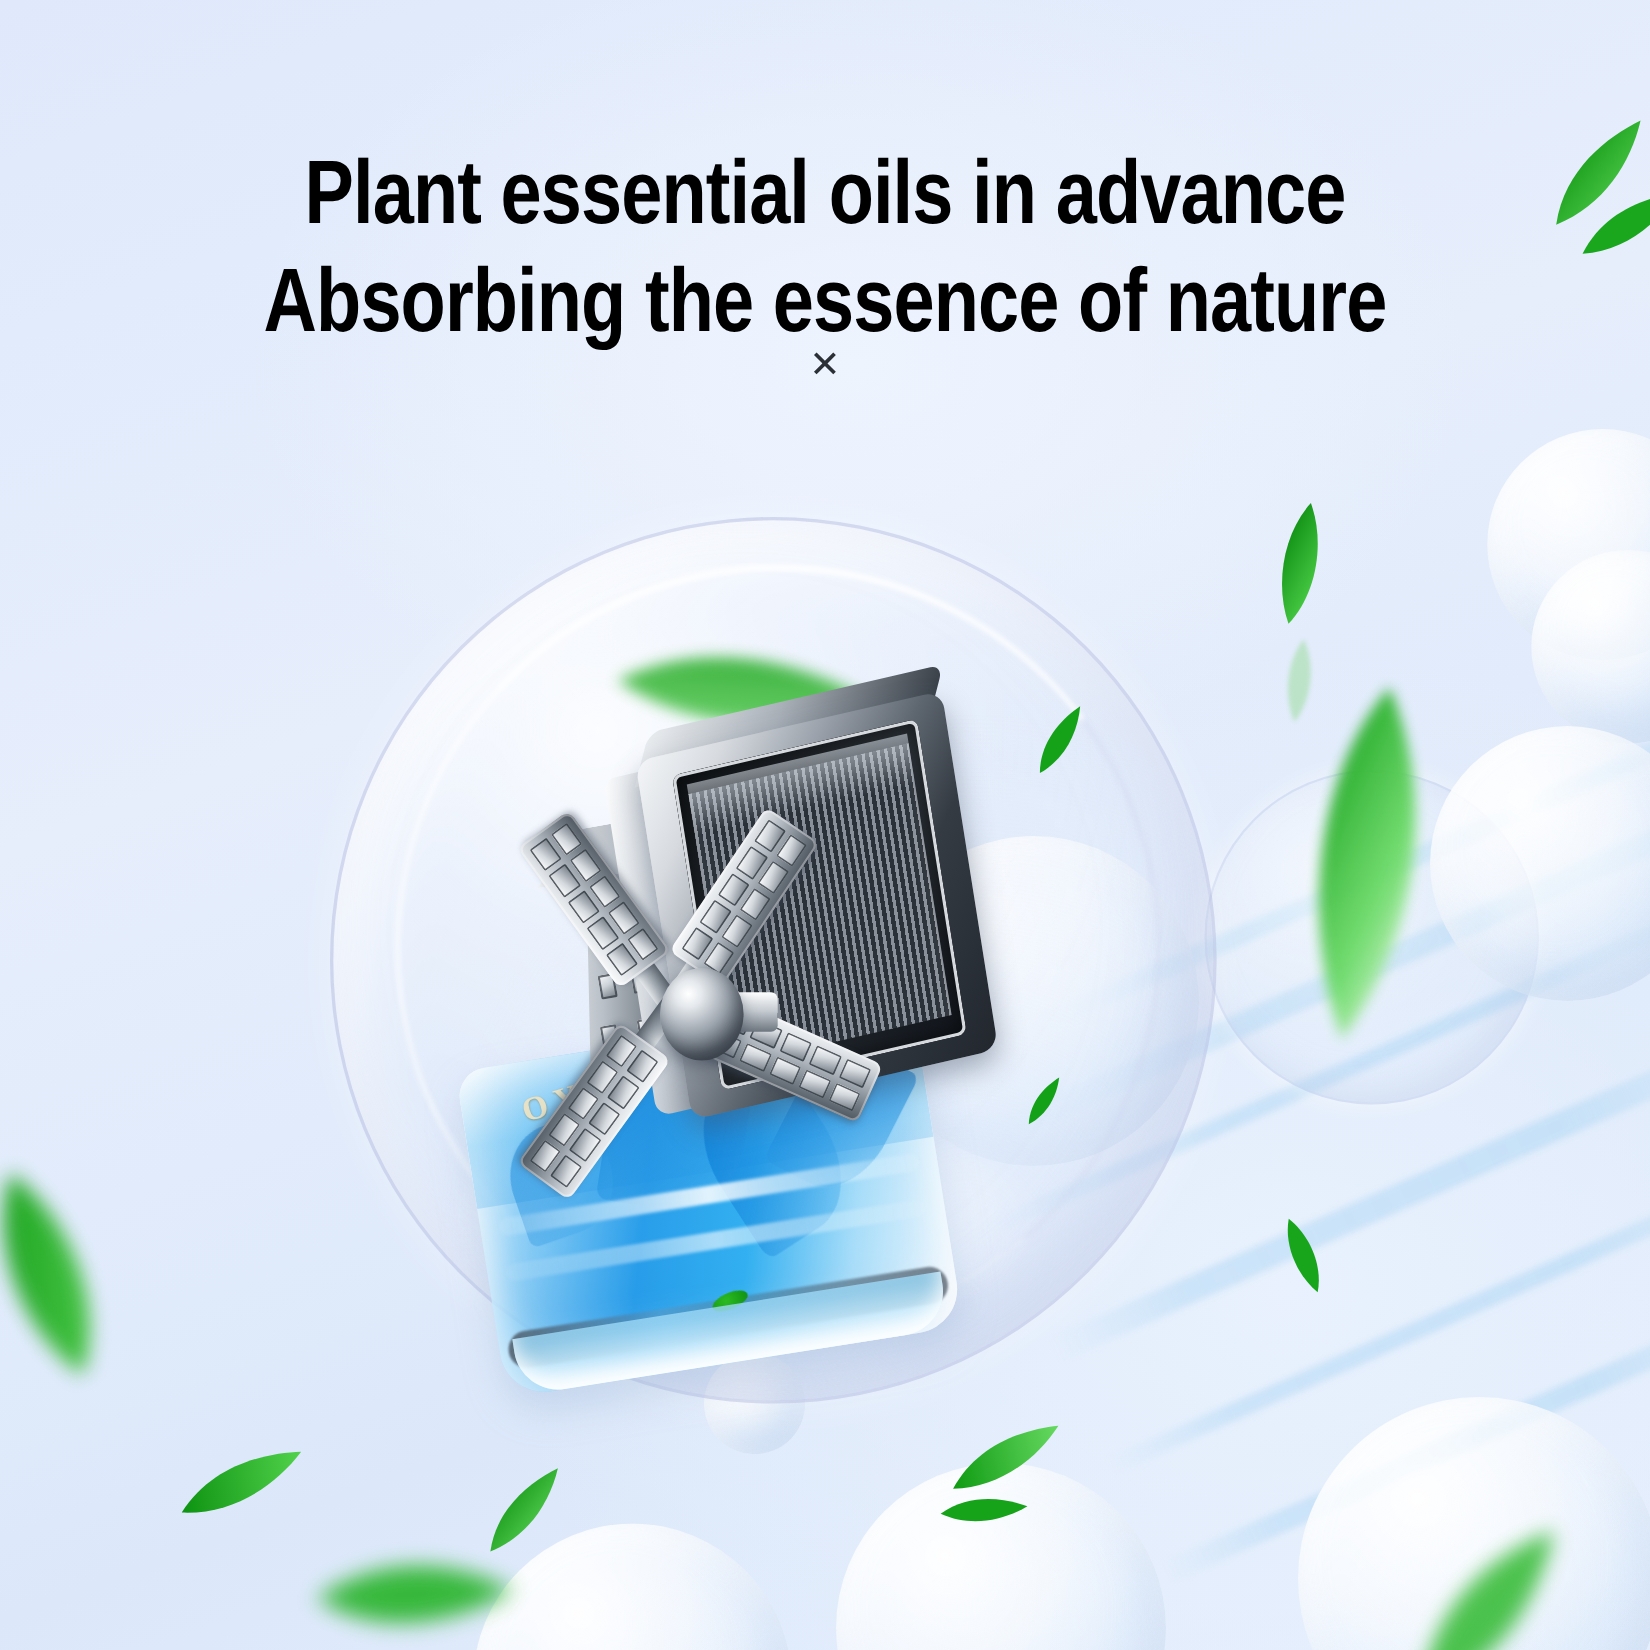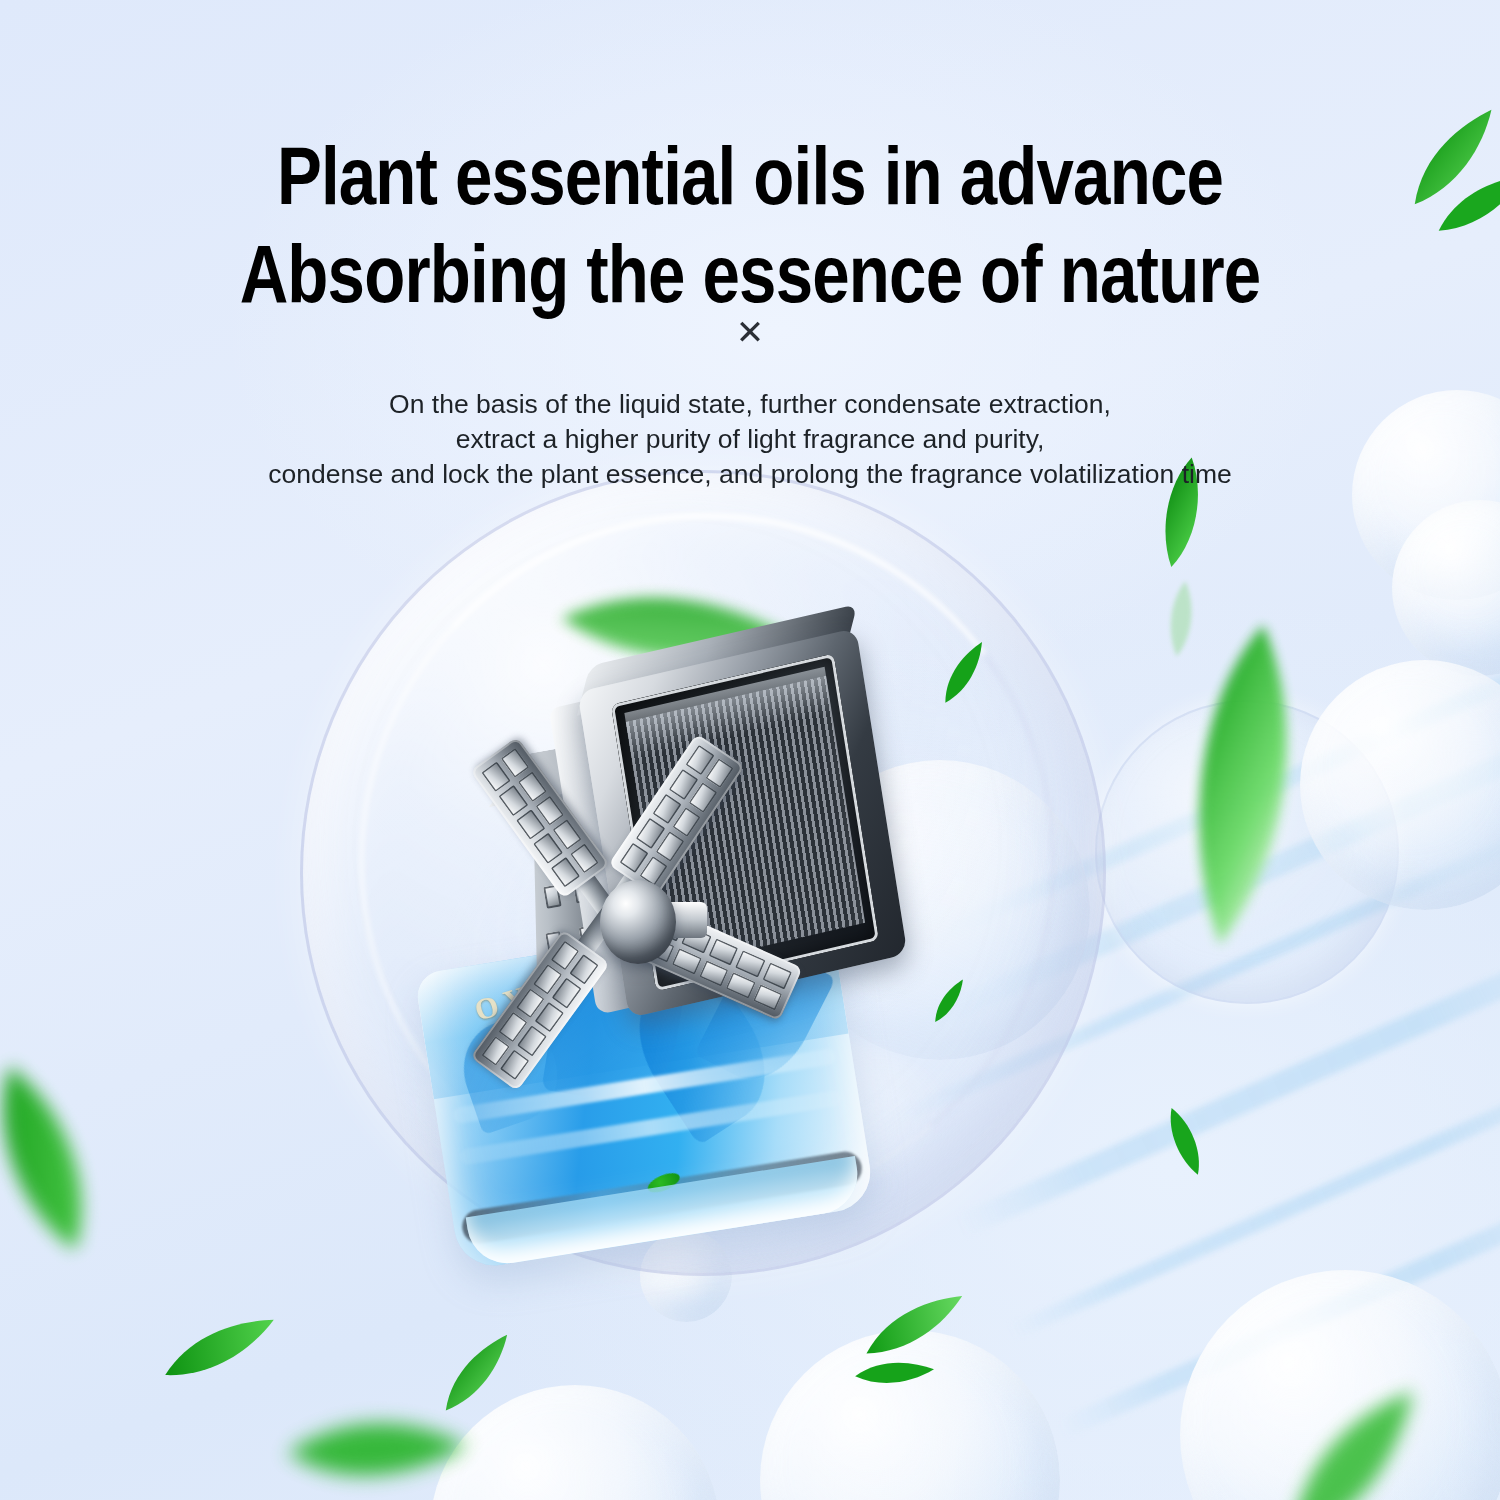--- a/index.html
+++ b/index.html
@@ -490,17 +490,14 @@
   </div>
   <div class="leaf" style="left:1265px;top:1415px;width:180px;height:110px;filter:blur(9px);opacity:.85;transform:rotate(-26deg);">
     <svg viewBox="0 0 200 120">
         <path d="M4 96 C58 16 140 4 196 10 C150 68 80 112 4 96 Z" fill="#2fb92f"></path>
       </svg>
   </div>
 
   <h1 id="headline">Plant essential oils in advance
 Absorbing the essence of nature</h1>
   <div id="x-mark">✕</div>
-  <p id="subcopy">On the basis of the liquid state, further condensate extraction,
-extract a higher purity of light fragrance and purity,
-condense and lock the plant essence, and prolong the fragrance volatilization time</p>
 
 </div>
 
 </body></html>

